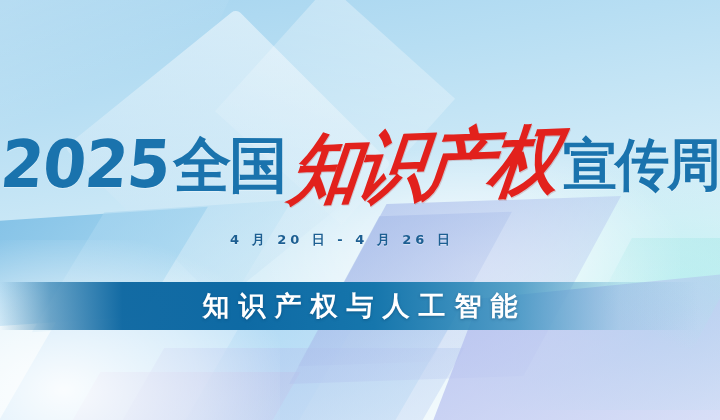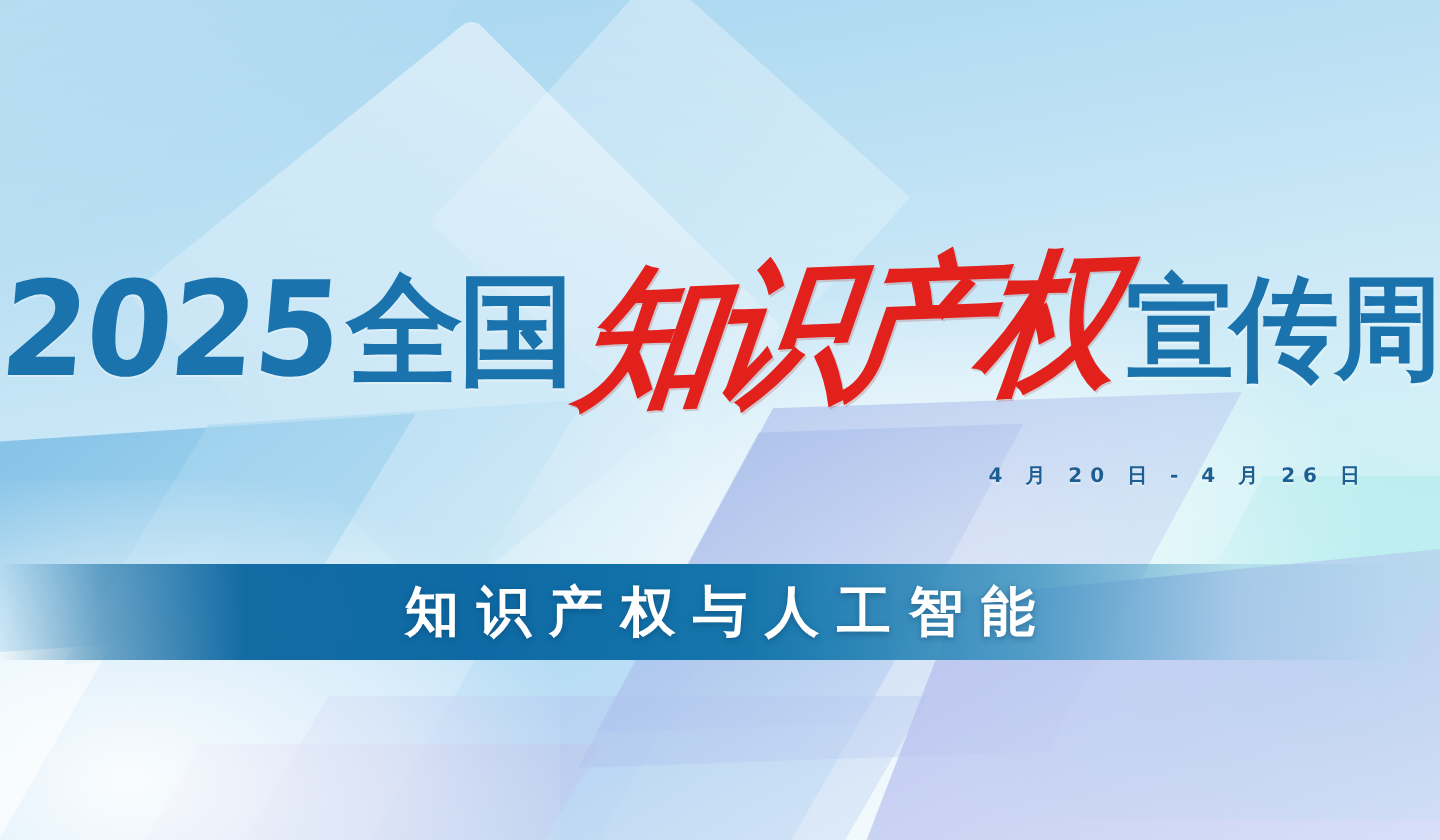--- a/index.html
+++ b/index.html
@@ -236,24 +236,24 @@
     transform: scaleY(1.04);
     text-shadow: 0 1px 0 rgba(255,255,255,0.35);
   }
 
   
   .date-line {
     position: absolute;
     top: 231px;
     left: 0;
     width: 684px;
-    text-align: right;
-    font-family: "DejaVu Sans", sans-serif;
-    font-weight: 700;
-    font-size: 10px;
+    text-align: center;
+    font-family: "DejaVu Sans", sans-serif;
+    font-weight: 700;
+    font-size: 13px;
     letter-spacing: 4px;
     color: #1d5f92;
     text-shadow: 0 1px 1px rgba(255,255,255,0.45);
   }
 
   
   .slogan-bar {
     position: absolute;
     left: 0;
     top: 282px;

